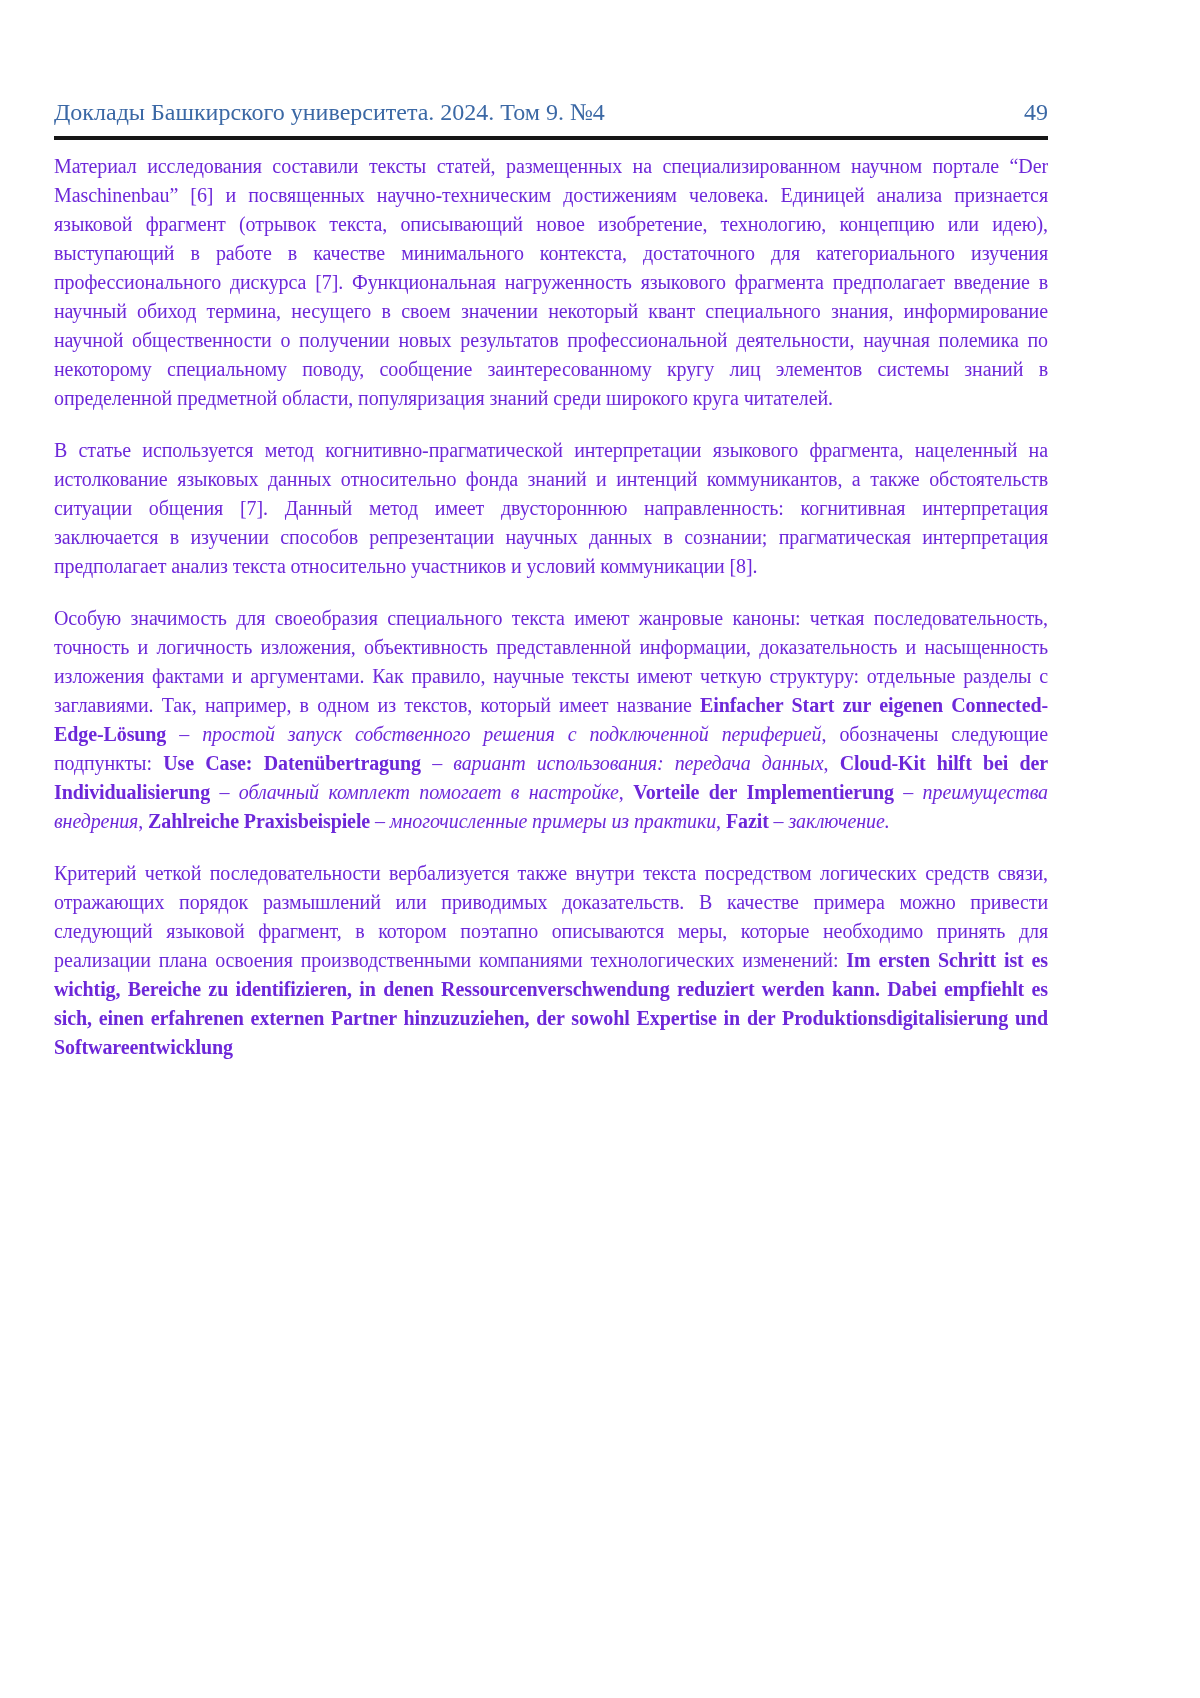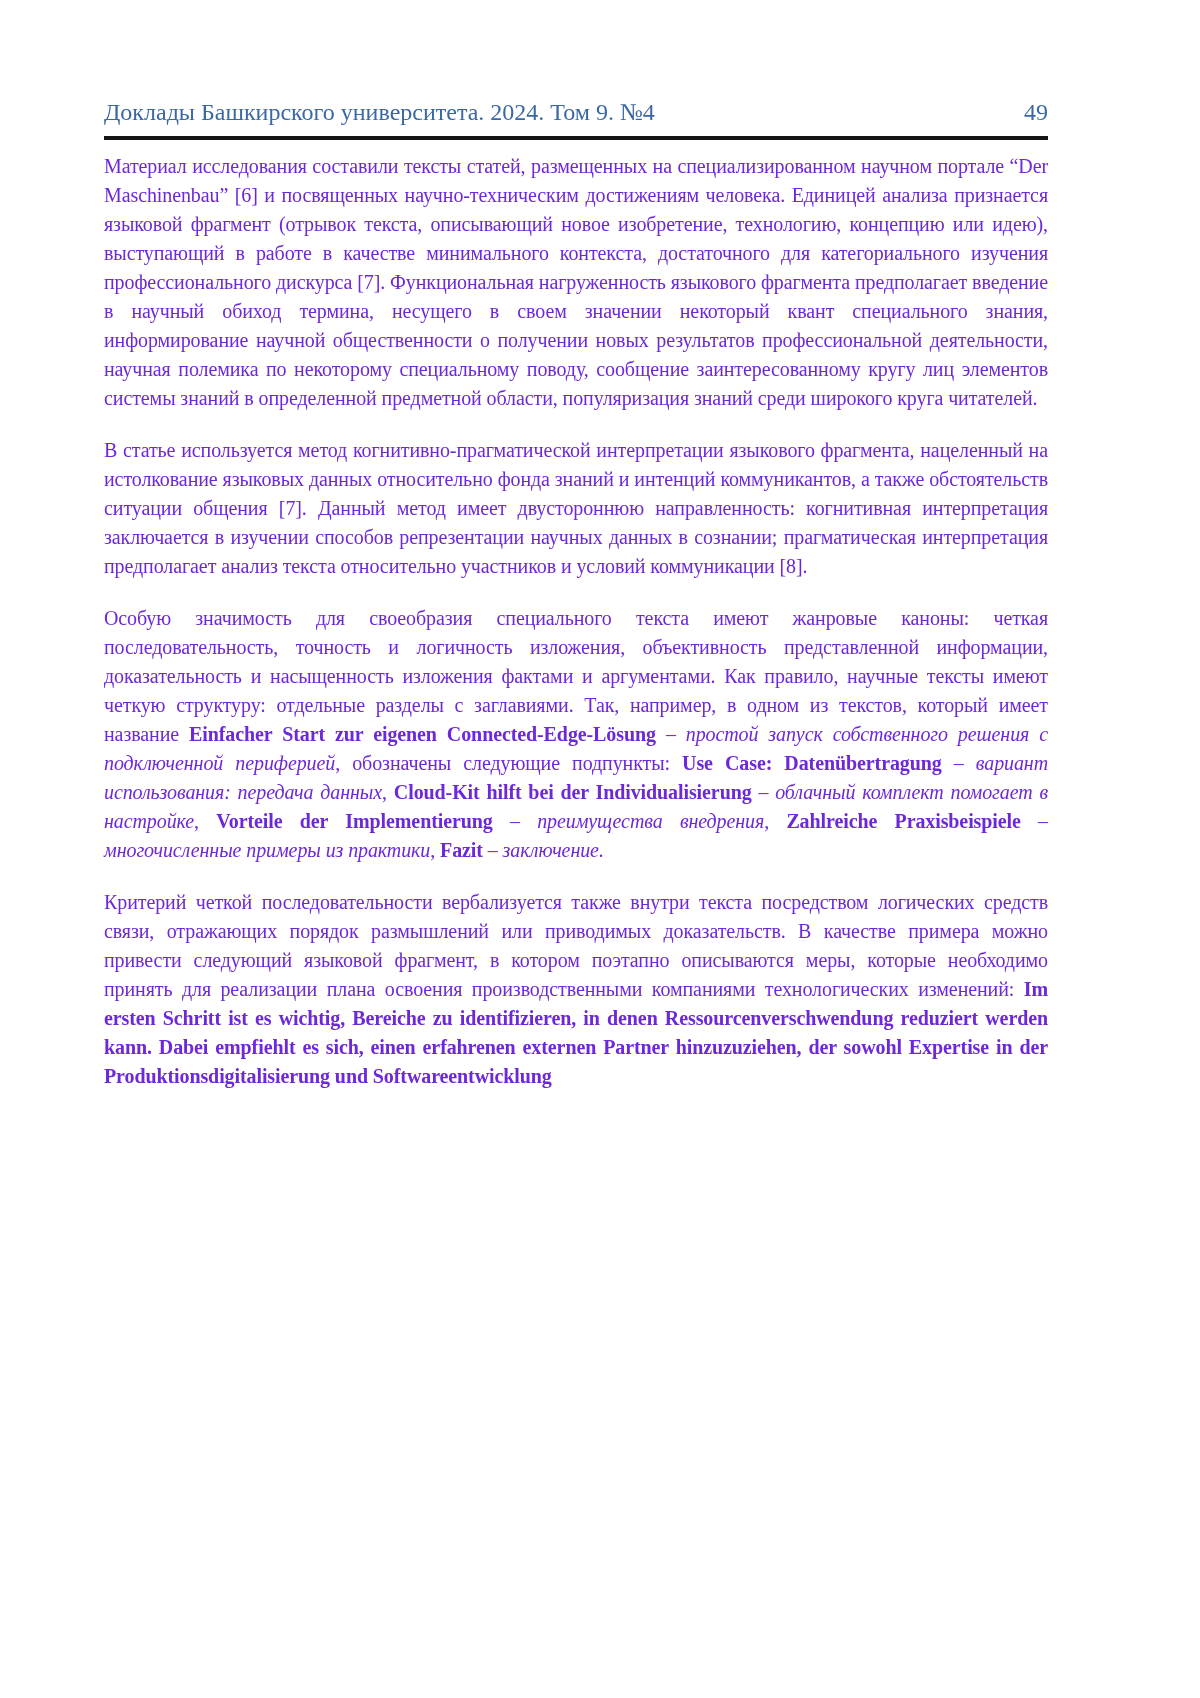--- a/index.html
+++ b/index.html
@@ -6,21 +6,21 @@
     margin: 0;
     padding: 0;
     background: #ffffff;
   }
   .page {
     position: relative;
     width: 1200px;
     height: 1470px;
     box-sizing: border-box;
     background: #ffffff;
-    padding: 98px 152px 40px 104px;
+    padding: 98px 152px 40px 54px;
     overflow: hidden;
     font-family: "Liberation Serif", "DejaVu Serif", serif;
   }
   .running-head {
     display: flex;
     justify-content: space-between;
     align-items: baseline;
     color: #3b68a5;
     font-size: 24px;
     line-height: 28px;

